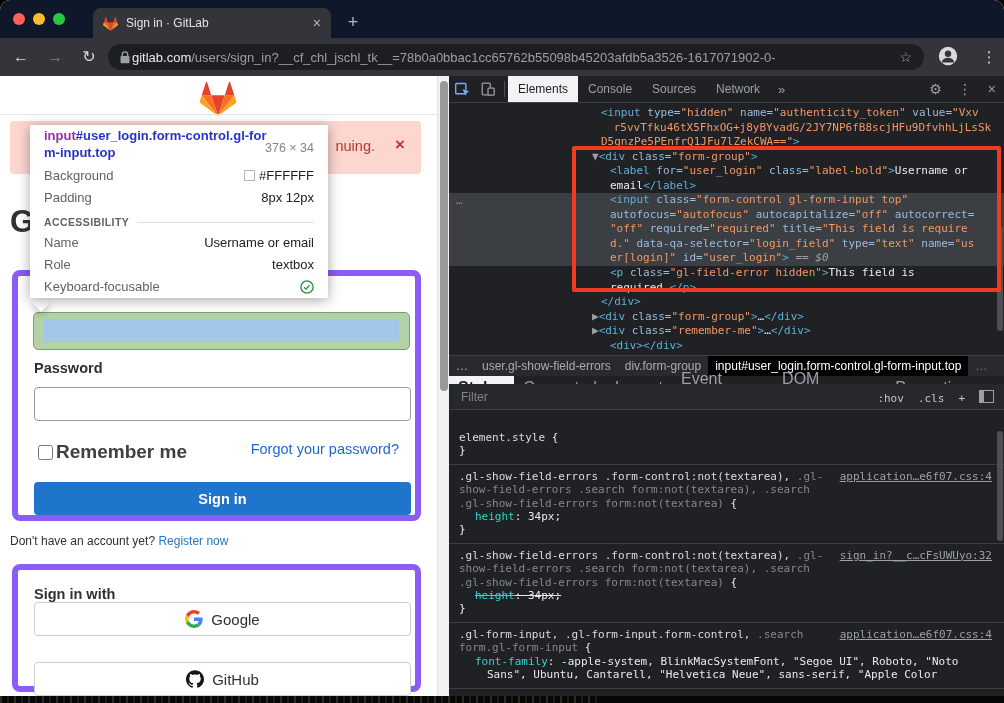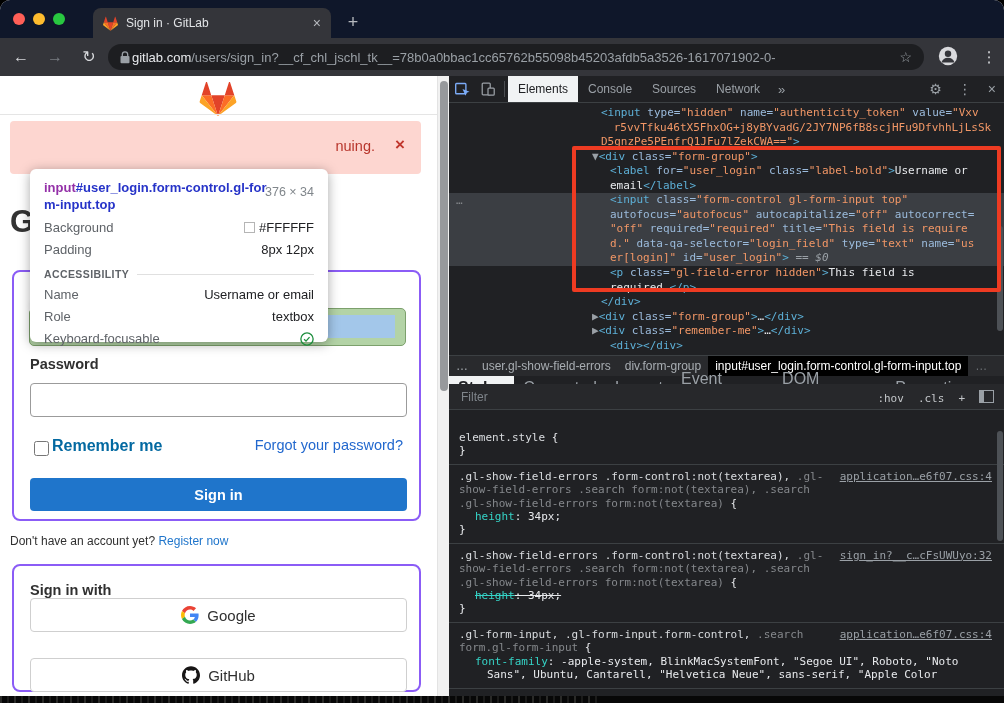--- a/index.html
+++ b/index.html
@@ -24,39 +24,39 @@
   .menu-dots{position:absolute;left:978px;top:8px;color:#d6d8db;font-size:15px;}
 
   
   .page{position:absolute;left:0;top:76px;width:437px;height:621px;background:#fff;overflow:hidden;}
   .page-logo{position:absolute;left:199px;top:5px;}
   .page-hr{position:absolute;left:0;top:38px;width:437px;height:1px;background:#e5e5e5;}
   .alert{position:absolute;left:10px;top:45px;width:411px;height:53px;background:#fdd6d0;border-radius:4px;}
   .alert-text{position:absolute;right:46px;top:17px;color:#b8362c;font-size:14.5px;}
   .alert-x{position:absolute;right:16px;top:14px;color:#c0362c;font-size:17px;font-weight:bold;}
   .big-g{position:absolute;left:10px;top:128px;font-size:31px;font-weight:bold;color:#333;}
-  .card{position:absolute;left:12px;background:#fff;border:2px solid #8b5cf6;border-radius:8px;box-sizing:border-box;padding-left:44px;}
+  .card{position:absolute;left:12px;background:#fff;border:6px solid #8b5cf6;border-radius:8px;box-sizing:border-box;padding-left:44px;}
   .card1{top:194px;width:409px;height:251px;}
   .card2{top:488px;width:409px;height:128px;}
   .hl-outer{position:absolute;left:15px;top:36px;width:377px;height:38px;background:#b3d3a6;border:1px solid #7ca06c;border-radius:5px;box-sizing:border-box;}
   .hl-inner{position:absolute;left:10px;top:6px;right:10px;bottom:7px;background:#a3c7ea;}
   .flabel{position:absolute;left:16px;font-size:14.5px;font-weight:bold;color:#303030;}
   .pw-input{position:absolute;left:16px;top:111px;width:377px;height:34px;border:1px solid #9b9b9b;border-radius:4px;box-sizing:border-box;background:#fff;}
   .cbx{position:absolute;left:16px;top:166px;width:15px;height:15px;border:1.5px solid #737373;border-radius:2px;box-sizing:border-box;background:#fff;}
-  .remember{position:absolute;left:38px;top:165px;font-size:16px;font-weight:bold;color:#0369a1;}
+  .remember{position:absolute;left:38px;top:165px;font-size:19px;font-weight:bold;color:#404040;}
   .forgot{position:absolute;right:16px;top:165px;font-size:14.5px;color:#2268ce;}
   .signin-btn{position:absolute;left:16px;top:206px;width:377px;height:33px;background:#1f75cb;border-radius:4px;color:#fff;font-size:14.5px;font-weight:bold;display:flex;align-items:center;justify-content:center;}
   .register{position:absolute;left:10px;top:458px;font-size:12px;color:#303030;}
   .register a{color:#1f75cb;text-decoration:none;}
   .oauth-btn{position:absolute;left:16px;width:377px;height:34px;border:1px solid #cfcfcf;border-radius:4px;box-sizing:border-box;display:flex;align-items:center;justify-content:center;gap:8px;font-size:15px;color:#303030;background:#fff;}
   .pgscroll{position:absolute;left:437px;top:76px;width:12px;height:621px;background:#f1f1f1;border-left:1px solid #e3e3e3;box-sizing:border-box;}
   .pgthumb{position:absolute;left:2px;top:5px;width:8px;height:310px;border-radius:4px;background:#97999c;}
 
   
-  .tipbox{position:absolute;left:30px;top:49px;width:298px;height:173px;background:#fff;border-radius:6px;box-shadow:0 2px 12px rgba(0,0,0,.35);z-index:6;padding:10px 14px;box-sizing:border-box;font-size:13px;margin-top:44px;}
+  .tipbox{position:absolute;left:30px;top:49px;width:298px;height:173px;background:#fff;border-radius:0;box-shadow:0 2px 12px rgba(0,0,0,.35);z-index:6;padding:2px 14px;box-sizing:border-box;font-size:13px;}
   .tipcaret{position:absolute;left:34px;top:219px;width:14px;height:14px;background:#fff;transform:rotate(45deg);box-shadow:3px 3px 6px rgba(0,0,0,.18);z-index:5;}
   .tip-sel{font-weight:bold;line-height:17px;width:225px;}
   .tip-sel .tag{color:#9430a8;}
   .tip-sel .rest{color:#2633c8;}
   .tip-dims{position:absolute;right:14px;top:16px;color:#80868b;font-size:12.5px;}
   .tip-row{display:flex;justify-content:space-between;margin-top:7px;color:#5f6368;}
   .tip-row .val{color:#202124;display:flex;align-items:center;gap:4px;}
   .swatch-w{display:inline-block;width:11px;height:11px;background:#fff;border:1px solid #b5b5b5;box-sizing:border-box;}
   .tip-sect{display:flex;align-items:center;gap:8px;margin-top:11px;color:#5f6368;font-size:10.5px;font-weight:bold;letter-spacing:.4px;}
   .tip-sect .line{flex:1;height:1px;background:#e0e0e0;}

